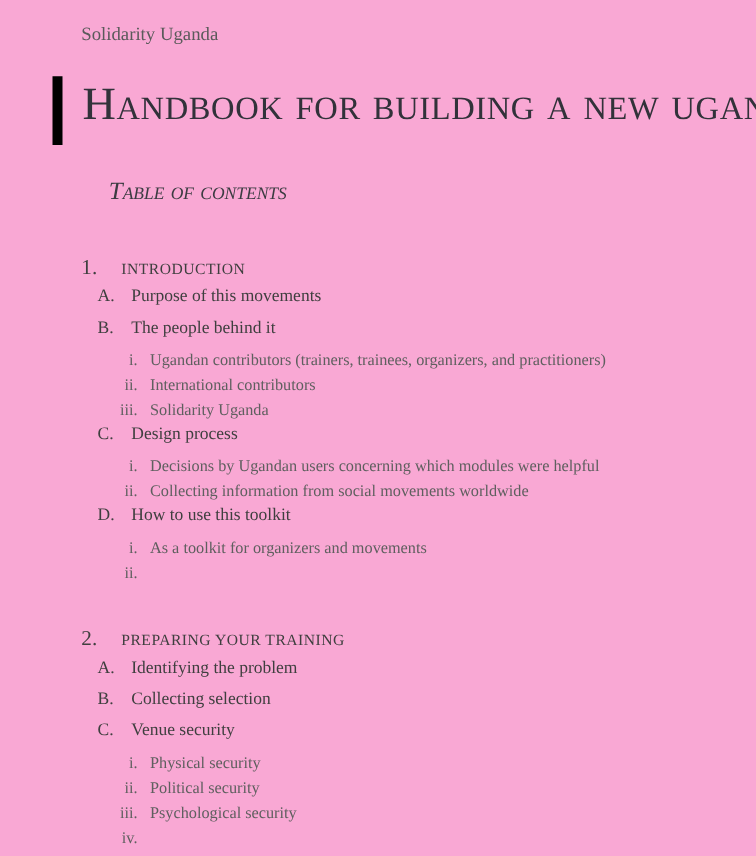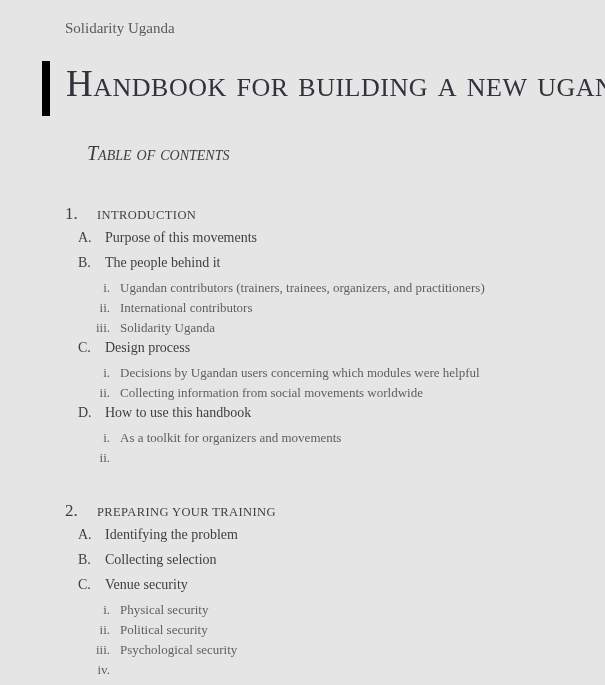--- a/index.html
+++ b/index.html
@@ -4,21 +4,21 @@
 <style>
   html, body {
     margin: 0;
     padding: 0;
     background: #ffffff;
   }
   .page {
     position: relative;
     width: 605px;
     height: 685px;
-    background: #e5e5e5;
+    background: #f9a8d4;
     overflow: hidden;
     font-family: "Liberation Serif", "DejaVu Serif", serif;
   }
   .doc-header {
     position: absolute;
     left: 65px;
     top: 19px;
     font-size: 15px;
     line-height: 18px;
     color: #5a5a5a;
@@ -159,21 +159,21 @@
             <span class="marker">i.</span>
             <span class="label">Decisions by Ugandan users concerning which modules were helpful</span>
           </div>
           <div class="row row-l3">
             <span class="marker">ii.</span>
             <span class="label">Collecting information from social movements worldwide</span>
           </div>
         </div>
         <div class="row row-l2">
           <span class="marker">D.</span>
-          <span class="label">How to use this handbook</span>
+          <span class="label">How to use this toolkit</span>
         </div>
         <div class="sub-group">
           <div class="row row-l3">
             <span class="marker">i.</span>
             <span class="label">As a toolkit for organizers and movements</span>
           </div>
           <div class="row row-l3">
             <span class="marker">ii.</span>
           </div>
         </div>

